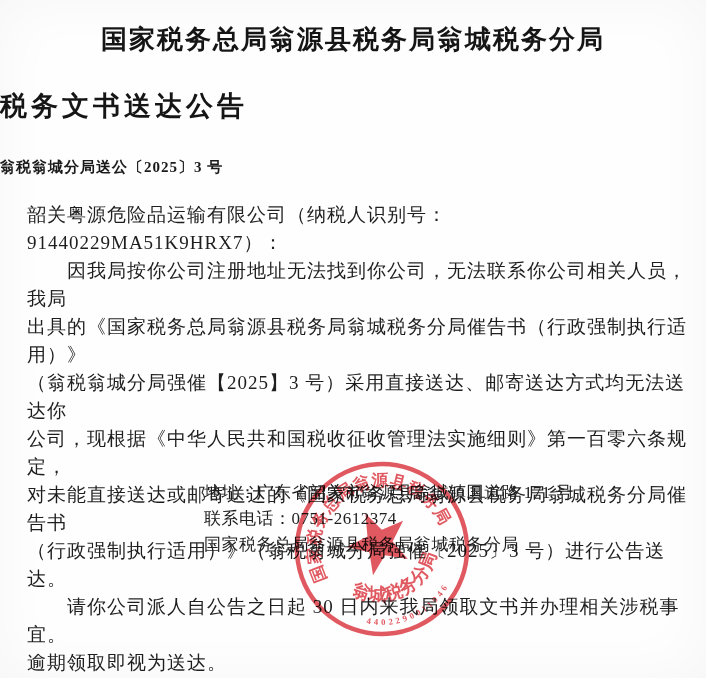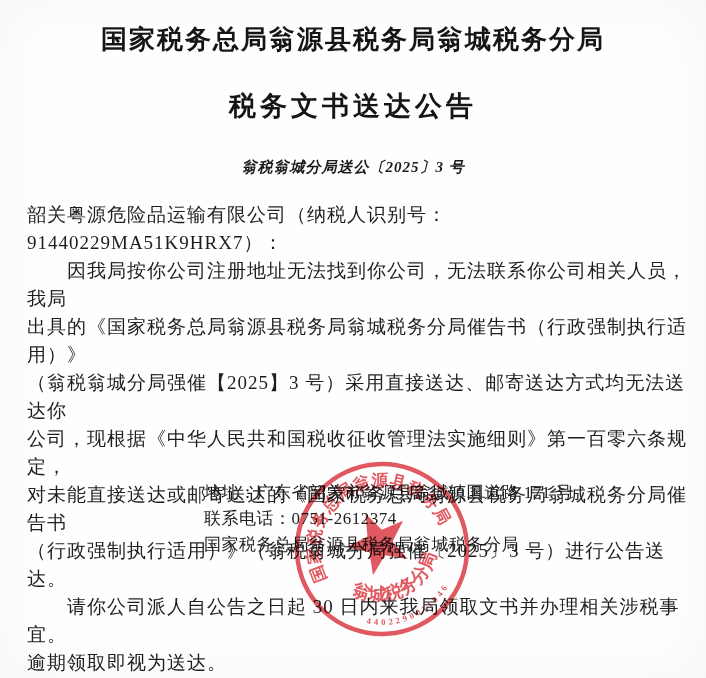--- a/index.html
+++ b/index.html
@@ -27,38 +27,35 @@
     font-weight: 700;
     letter-spacing: 2px;
     color: #151515;
     margin: 0;
   }
   .announcement-title {
     position: absolute;
     top: 88px;
     left: 0;
     width: 100%;
-    text-align: center;
     font-size: 27px;
     font-weight: 700;
     letter-spacing: 4px;
     color: #151515;
     margin: 0;
   }
   .doc-number {
     position: absolute;
     top: 158px;
     left: 0;
     width: 100%;
-    text-align: center;
     font-size: 15px;
     font-weight: 700;
     letter-spacing: 1px;
     color: #1a1a1a;
-    font-style: italic;
   }
   .body-text {
     position: absolute;
     top: 201px;
     left: 27px;
     width: 662px;
     font-size: 19px;
     line-height: 28px;
     letter-spacing: 1px;
     white-space: pre-line;

